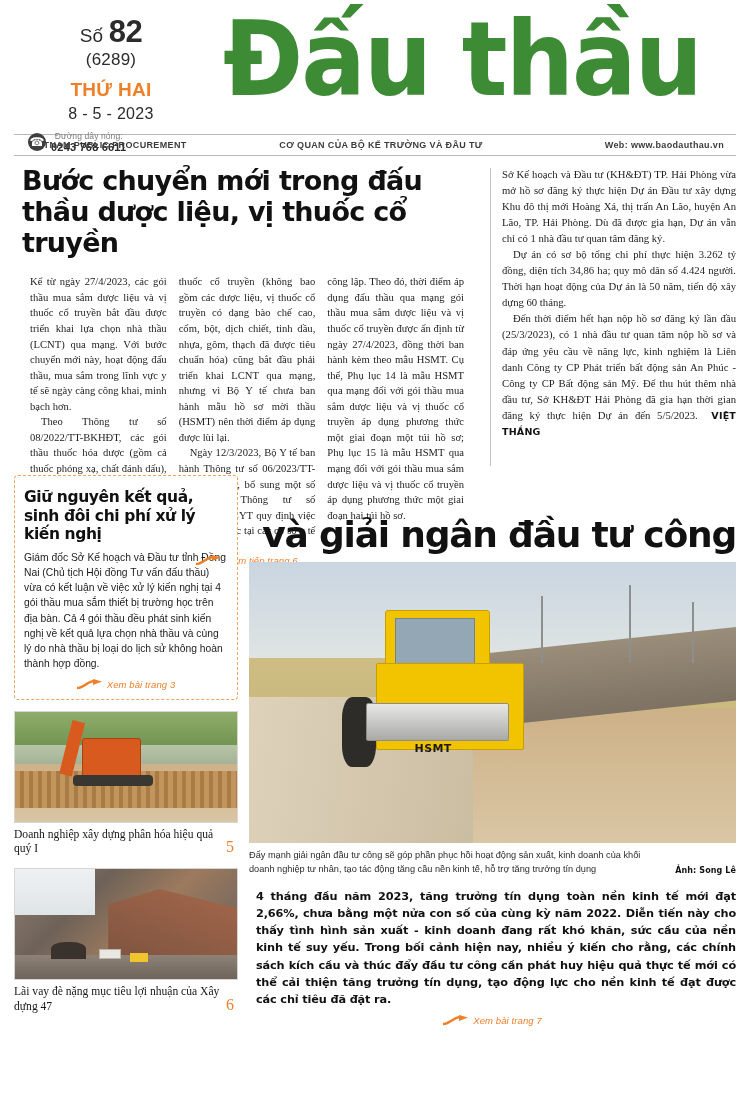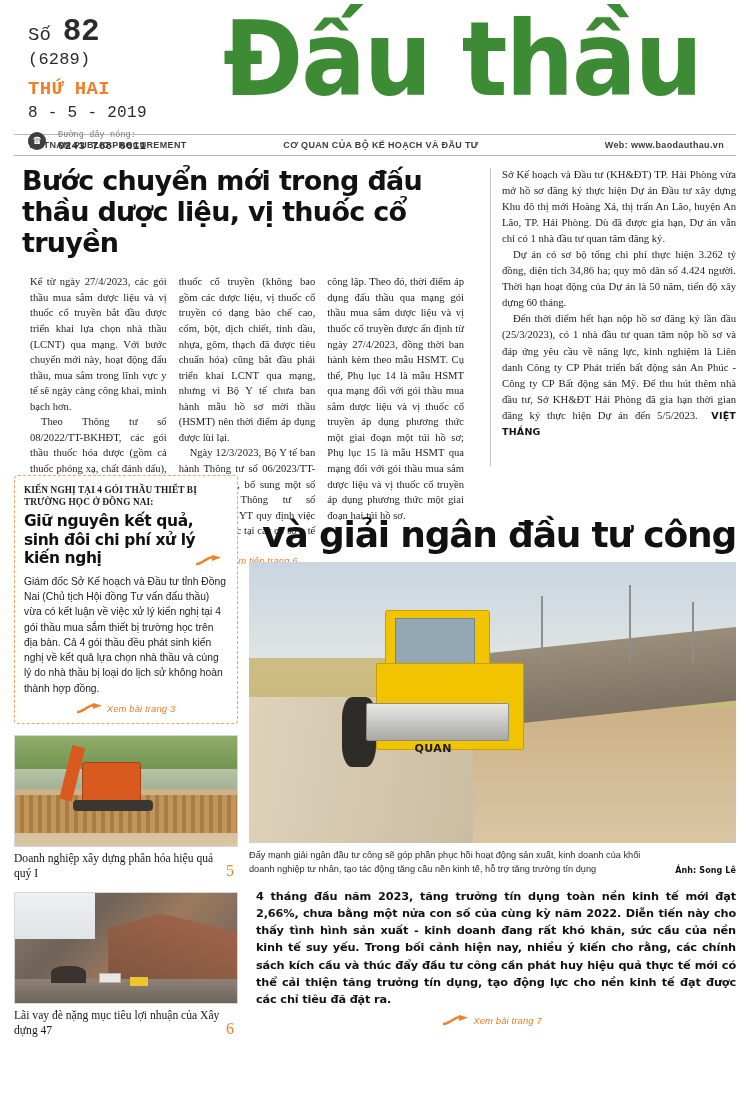--- a/index.html
+++ b/index.html
@@ -29,21 +29,22 @@
     align-items: flex-start;
     height: 132px;
     padding-top: 16px;
     box-sizing: border-box;
   }
   .mast-left {
     width: 180px;
     flex: 0 0 180px;
     padding-left: 14px;
     box-sizing: border-box;
-    font-family: Liberation Mono, monospace;
+    font-family: Liberation Sans, sans-serif;
+    text-align: center;
   }
   .issue-no {
     font-size: 19px;
     color: #2b2b2b;
     letter-spacing: .2px;
     line-height: 1.05;
   }
   .issue-no b {
     font-size: 31px;
     font-weight: bold;
@@ -65,21 +66,21 @@
   .issue-date {
     font-size: 16px;
     color: #2b2b2b;
     margin-top: 4px;
     letter-spacing: .3px;
   }
   .hotline {
     display: flex;
     align-items: center;
     margin-top: 9px;
-    gap: 12px;
+    gap: 5px;
   }
   .phone-icon {
     width: 18px;
     height: 18px;
     flex: 0 0 18px;
     border-radius: 50%;
     background: #3f3f3f;
     position: relative;
   }
   .phone-icon::before {
@@ -461,37 +462,37 @@
 <div class="page">
 
   <div class="masthead">
     <div class="mast-left">
       <div class="issue-no">
         <span>Số</span>
         <b>82</b>
       </div>
       <div class="issue-sub">(6289)</div>
       <div class="weekday">THỨ HAI</div>
-      <div class="issue-date">8 - 5 - 2019</div>
+      <div class="issue-date">8 - 5 - 2023</div>
       <div class="hotline">
         <span class="phone-icon"></span>
         <span class="hotline-text">
           <span class="hotline-label">Đường dây nóng:</span>
           <span class="hotline-num">0243 768 6611</span>
         </span>
       </div>
     </div>
     <div class="mast-logo">
       <span class="logo-word">Đấu thầu</span>
     </div>
   </div>
 
   <div class="header-strip">
     <div class="hs-left">VIETNAM PUBLIC PROCUREMENT</div>
-    <div class="hs-mid">CƠ QUAN CỦA BỘ KẾ HOẠCH VÀ ĐẦU TƯ</div>
+    <div class="hs-mid">CƠ QUAN CỦA BỘ KẾ TRƯỜNG VÀ ĐẦU TƯ</div>
     <div class="hs-right">Web: www.baodauthau.vn</div>
   </div>
 
   <div class="top-row">
 
     <div class="lead-block">
       <h1 class="lead-title">Bước chuyển mới trong đấu thầu dược liệu, vị thuốc cổ truyền</h1>
       <div class="cols3 body-txt">
         <p class="first">Kể từ ngày 27/4/2023, các gói thầu mua sắm dược liệu và vị thuốc cổ truyền bắt đầu được triển khai lựa chọn nhà thầu (LCNT) qua mạng. Với bước chuyển mới này, hoạt động đấu thầu, mua sắm trong lĩnh vực y tế sẽ ngày càng công khai, minh bạch hơn.</p>
         <p>Theo Thông tư số 08/2022/TT-BKHĐT, các gói thầu thuốc hóa dược (gồm cả thuốc phóng xạ, chất đánh dấu), vắc xin, sinh phẩm đã đấu thầu qua mạng kể từ ngày 1/1/2023. Tại thời điểm đó, đáng lẽ gói thầu mua sắm dược liệu và vị thuốc cổ truyền (không bao gồm các dược liệu, vị thuốc cổ truyền có dạng bào chế cao, cốm, bột, dịch chiết, tinh dầu, nhựa, gôm, thạch đã được tiêu chuẩn hóa) cũng bắt đầu phải triển khai LCNT qua mạng, nhưng vì Bộ Y tế chưa ban hành mẫu hồ sơ mời thầu (HSMT) nên thời điểm áp dụng được lùi lại.</p>
@@ -517,21 +518,20 @@
         <p><span>Đến thời điểm hết hạn nộp hồ sơ đăng ký lần đầu (25/3/2023), có 1 nhà đầu tư quan tâm nộp hồ sơ và đáp ứng yêu cầu về năng lực, kinh nghiệm là Liên danh Công ty CP Phát triển bất động sản An Phúc - Công ty CP Bất động sản Mỹ. Để thu hút thêm nhà đầu tư, Sở KH&amp;ĐT Hải Phòng đã gia hạn thời gian đăng ký thực hiện Dự án đến 5/5/2023.</span>&nbsp;&nbsp;<span class="byline">VIỆT THẮNG</span></p>
       </div>
     </div>
   </div>
 
   <div class="mid-row">
 
     <div class="left-col">
 
       <div class="boxed">
-        <div class="box-kicker">KIẾN NGHỊ TẠI 4 GÓI THẦU THIẾT BỊ TRƯỜNG HỌC Ở ĐỒNG NAI:</div>
         <div class="box-title">Giữ nguyên kết quả, sinh đôi chi phí xử lý kiến nghị</div>
         <div class="box-body">Giám đốc Sở Kế hoạch và Đầu tư tỉnh Đồng Nai (Chủ tịch Hội đồng Tư vấn đấu thầu) vừa có kết luận về việc xử lý kiến nghị tại 4 gói thầu mua sắm thiết bị trường học trên địa bàn. Cả 4 gói thầu đều phát sinh kiến nghị về kết quả lựa chọn nhà thầu và cùng lý do nhà thầu bị loại do lịch sử không hoàn thành hợp đồng.</div>
         <div class="jump">
           <span class="jump-arrow">
             <svg width="26" height="11" viewBox="0 0 26 11">
               <path d="M0 9 C7 9 10 2 18 2" stroke="#ef7f28" stroke-width="2.4" fill="none"></path>
               <path d="M16 0 L25 2.5 L16 6 Z" fill="#ef7f28"></path>
             </svg>
           </span>
           <span class="jump-label">Xem bài trang 3</span>
@@ -584,21 +584,21 @@
         <div class="road"></div>
         <div class="trench"></div>
         <div class="pole" style="left:60%; top:12%; height:24%;"></div>
         <div class="pole" style="left:78%; top:8%; height:28%;"></div>
         <div class="pole" style="left:91%; top:14%; height:22%;"></div>
         <div class="roller-cab"></div>
         <div class="roller-glass"></div>
         <div class="roller-body"></div>
         <div class="roller-wheel"></div>
         <div class="roller-drum"></div>
-        <div class="roller-label">QUAN</div>
+        <div class="roller-label">HSMT</div>
       </div>
 
       <div class="feature-cap-row">
         <div class="feature-cap">Đẩy mạnh giải ngân đầu tư công sẽ góp phần phục hồi hoạt động sản xuất, kinh doanh của khối doanh nghiệp tư nhân, tạo tác động tăng cầu nền kinh tế, hỗ trợ tăng trưởng tín dụng</div>
         <div class="feature-credit">Ảnh: Song Lê</div>
       </div>
 
       <div class="feature-lede">4 tháng đầu năm 2023, tăng trưởng tín dụng toàn nền kinh tế mới đạt 2,66%, chưa bằng một nửa con số của cùng kỳ năm 2022. Diễn tiến này cho thấy tình hình sản xuất - kinh doanh đang rất khó khăn, sức cầu của nền kinh tế suy yếu. Trong bối cảnh hiện nay, nhiều ý kiến cho rằng, các chính sách kích cầu và thúc đẩy đầu tư công cần phát huy hiệu quả thực tế mới có thể cải thiện tăng trưởng tín dụng, tạo động lực cho nền kinh tế đạt được các chỉ tiêu đã đặt ra.</div>
 
       <div class="jump">

